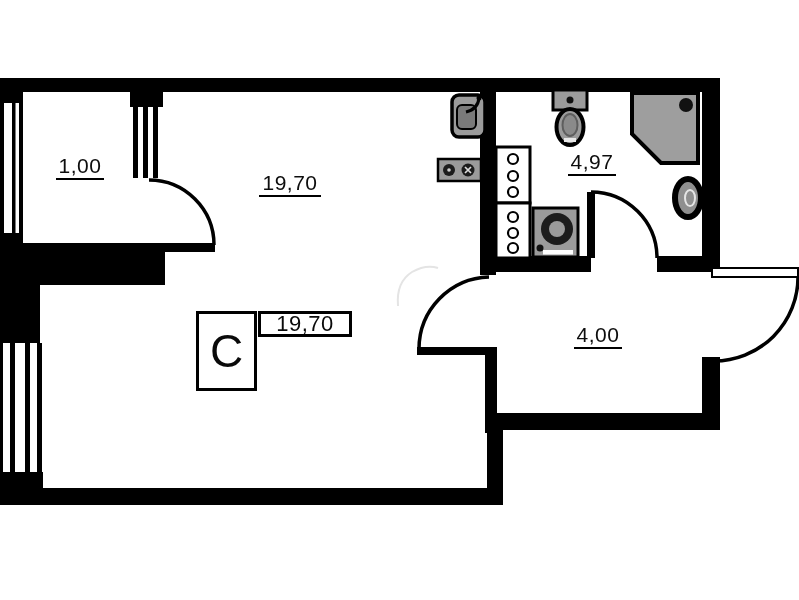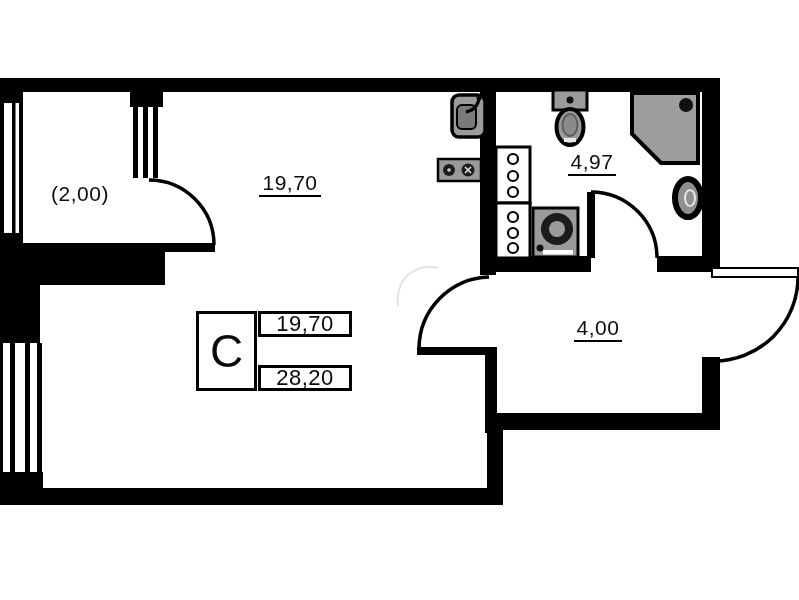--- a/index.html
+++ b/index.html
@@ -11,21 +11,21 @@
   
   .lbl{
     position:absolute;font-size:21px;color:#0d0d0d;text-align:center;
     white-space:nowrap;letter-spacing:.5px;line-height:1.05;
   }
   .lbl .u{display:inline-block;border-bottom:2px solid #000;padding:0 3px 1px 3px;}
   #lbl-balcony-main{left:38px;top:155px;width:84px;}
   #lbl-balcony-sec{left:28px;top:183px;width:104px;}
   #lbl-living{left:250px;top:172px;width:80px;}
   #lbl-bath{left:560px;top:151px;width:64px;}
-  #lbl-hall{left:566px;top:317px;width:64px;}
+  #lbl-hall{left:566px;top:324px;width:64px;}
   
   #stamp{position:absolute;left:196px;top:311px;width:156px;height:81px;}
   #stamp-letter{
     position:absolute;left:0;top:0;width:61px;height:80px;border:3px solid #000;
     box-sizing:border-box;background:#fff;display:flex;align-items:center;
     justify-content:center;font-size:46px;color:#0a0a0a;
   }
   .stamp-row{
     position:absolute;left:62px;width:94px;height:26px;border:3px solid #000;
     box-sizing:border-box;background:#fff;display:flex;align-items:center;
@@ -142,32 +142,31 @@
     </g>
 
     <g>
       <ellipse cx="688" cy="198" rx="13" ry="19" fill="#8f8f8f" stroke="#000" stroke-width="6"></ellipse>
       <ellipse cx="690" cy="198" rx="5" ry="8" fill="none" stroke="#e5e5e5" stroke-width="2"></ellipse>
     </g>
 
     <path d="M 398 306 q -2 -24 14 -34 q 14 -8 26 -4" fill="none" stroke="#e4e4e4" stroke-width="2"></path>
   </svg>
 
-  <div class="lbl" id="lbl-balcony-sec">
-    <span>(2,00)</span>
+  <div class="lbl" id="lbl-balcony-main">
+    <span class="u">1,00</span>
   </div>
   <div class="lbl" id="lbl-living">
     <span class="u">19,70</span>
   </div>
   <div class="lbl" id="lbl-bath">
     <span class="u">4,97</span>
   </div>
   <div class="lbl" id="lbl-hall">
     <span class="u">4,00</span>
   </div>
 
   <div id="stamp">
     <div id="stamp-letter">C</div>
     <div class="stamp-row" id="stamp-row-1">19,70</div>
-    <div class="stamp-row" id="stamp-row-3">28,20</div>
   </div>
 
 </div>
 
 </body></html>

